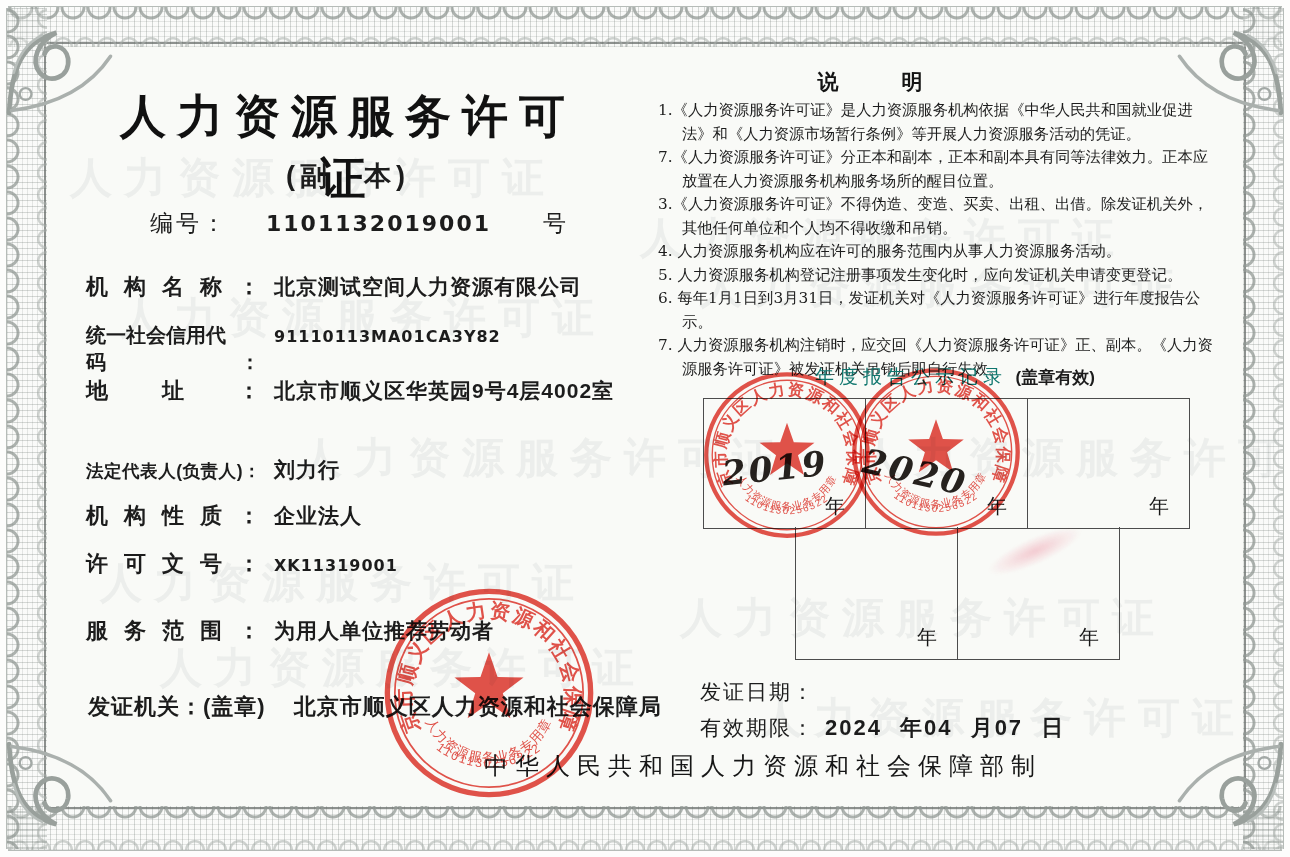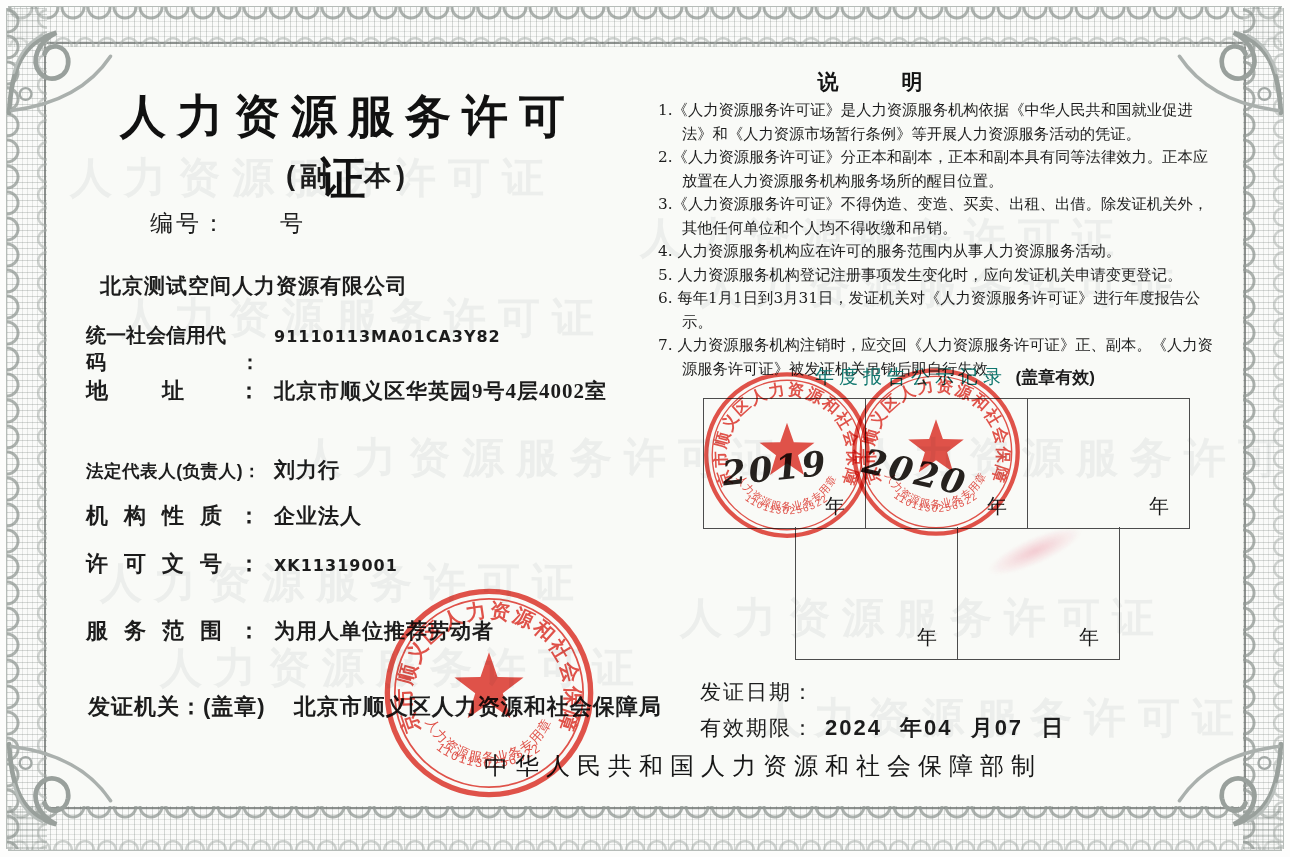--- a/index.html
+++ b/index.html
@@ -65,21 +65,21 @@
   .serial-line { left:150px; top:208px; font-size:23px; display:flex; align-items:baseline; }
   .serial-label { font-family:"DejaVu Serif", serif; letter-spacing:3px; }
   .serial-number { font-weight:bold; margin-left:38px; letter-spacing:2px; font-family:"DejaVu Sans", sans-serif; font-size:22px; }
   .serial-suffix { margin-left:52px; font-family:"DejaVu Serif", serif; }
   .field-row { left:86px; display:flex; align-items:baseline; }
   .field-label {
     display:inline-block; width:174px; text-align-last:justify; text-justify:inter-character;
     font-weight:bold; font-size:22px; flex:none;
   }
   .field-row.small-label .field-label { font-size:17.5px; letter-spacing:-0.5px; }
-  .field-value { margin-left:14px; font-weight:bold; font-size:21px; letter-spacing:1px;font-family:Liberation Serif, serif; }
+  .field-value { margin-left:14px; font-weight:bold; font-size:21px; letter-spacing:1px; }
   .field-value.latin { font-family:"DejaVu Sans", sans-serif; font-size:16px; }
   .issuer-row { left:88px; top:692px; display:flex; align-items:baseline; }
   .issuer-label { font-size:22px; font-weight:bold; letter-spacing:1px; }
   .issuer-value { margin-left:28px; font-size:22px; font-weight:bold; letter-spacing:1px; }
   .footer-line {
     left:242px; top:750px; width:800px; text-align:right;
     font-family:"DejaVu Serif", serif; font-size:24px; letter-spacing:7px; color:#161616;
   }
   
   .instr-heading {
@@ -171,24 +171,26 @@
   <span class="wm" style="left:100px; top:555px;">人力资源服务许可证</span>
   <span class="wm" style="left:680px; top:590px;">人力资源服务许可证</span>
   <span class="wm" style="left:160px; top:640px;">人力资源服务许可证</span>
   <span class="wm" style="left:760px; top:690px;">人力资源服务许可证</span>
 
   <div class="abs cert-title">人力资源服务许可证</div>
   <div class="abs cert-subtitle">(副　本)</div>
 
   <div class="abs serial-line">
     <span class="serial-label">编号：</span>
+    <span class="serial-number">1101132019001</span>
     <span class="serial-suffix">号</span>
   </div>
 
   <div class="abs field-row" style="top:272px;">
+    <span class="field-label">机构名称：</span>
     <span class="field-value">北京测试空间人力资源有限公司</span>
   </div>
   <div class="abs field-row" style="top:322px;">
     <span class="field-label" style="font-size:20px;">统一社会信用代码：</span>
     <span class="field-value latin">91110113MA01CA3Y82</span>
   </div>
   <div class="abs field-row" style="top:376px;">
     <span class="field-label">地址：</span>
     <span class="field-value">北京市顺义区华英园9号4层4002室</span>
   </div>
@@ -212,21 +214,21 @@
   <div class="abs issuer-row">
     <span class="issuer-label">发证机关：(盖章)</span>
     <span class="issuer-value">北京市顺义区人力资源和社会保障局</span>
   </div>
 
   <div class="abs footer-line">中华人民共和国人力资源和社会保障部制</div>
 
   <div class="abs instr-heading">说　　　明</div>
   <ol class="abs instr-list">
     <li>1.《人力资源服务许可证》是人力资源服务机构依据《中华人民共和国就业促进法》和《人力资源市场暂行条例》等开展人力资源服务活动的凭证。</li>
-    <li>2.《人力资源服务许可证》分正本和副本，正本和副本具有同等法律效力。正本应放置在人力资源服务机构服务场所的醒目位置。</li>
+    <li>7.《人力资源服务许可证》分正本和副本，正本和副本具有同等法律效力。正本应放置在人力资源服务机构服务场所的醒目位置。</li>
     <li>3.《人力资源服务许可证》不得伪造、变造、买卖、出租、出借。除发证机关外，其他任何单位和个人均不得收缴和吊销。</li>
     <li>4. 人力资源服务机构应在许可的服务范围内从事人力资源服务活动。</li>
     <li>5. 人力资源服务机构登记注册事项发生变化时，应向发证机关申请变更登记。</li>
     <li>6. 每年1月1日到3月31日，发证机关对《人力资源服务许可证》进行年度报告公示。</li>
     <li>7. 人力资源服务机构注销时，应交回《人力资源服务许可证》正、副本。《人力资源服务许可证》被发证机关吊销后即自行失效。</li>
   </ol>
 
   <div class="abs annual-heading">
     <span class="ah-main">年度报告公示记录</span>
     <span class="ah-note">(盖章有效)</span>

